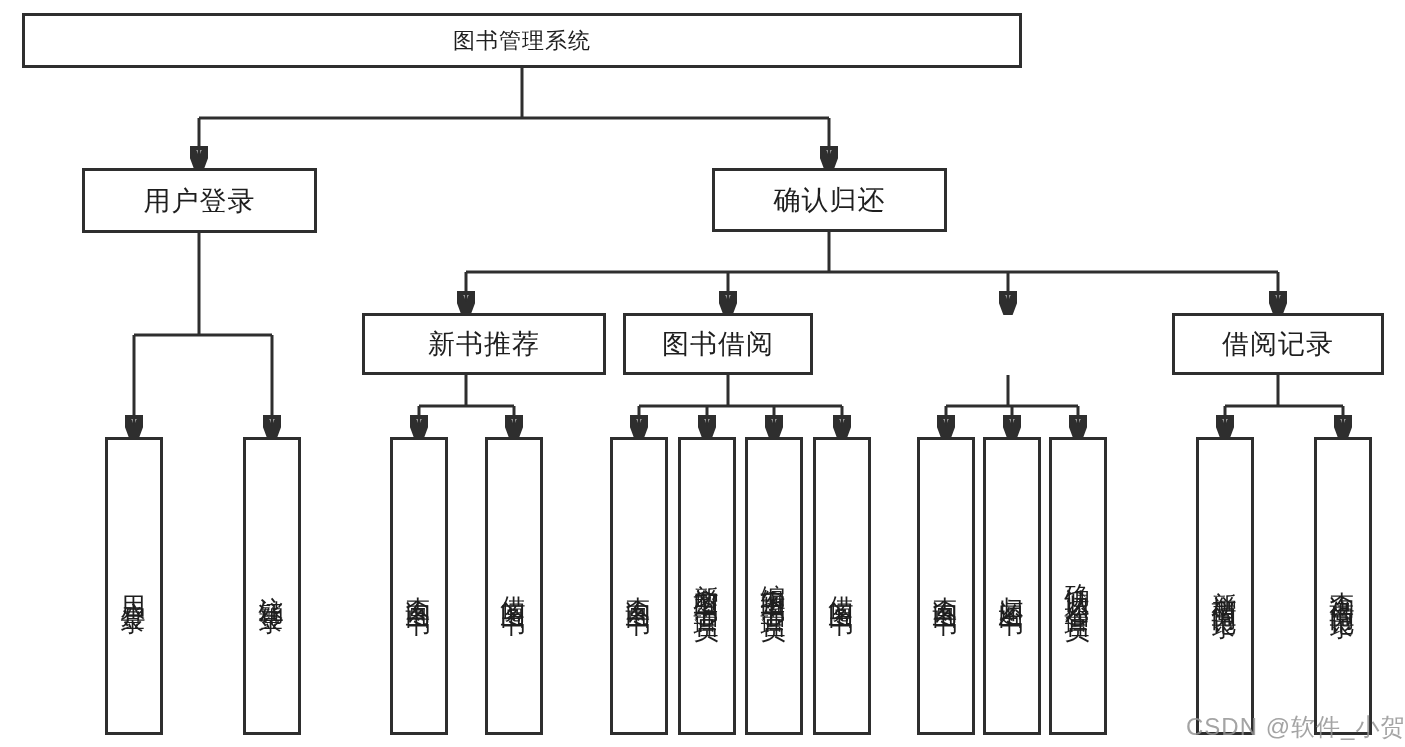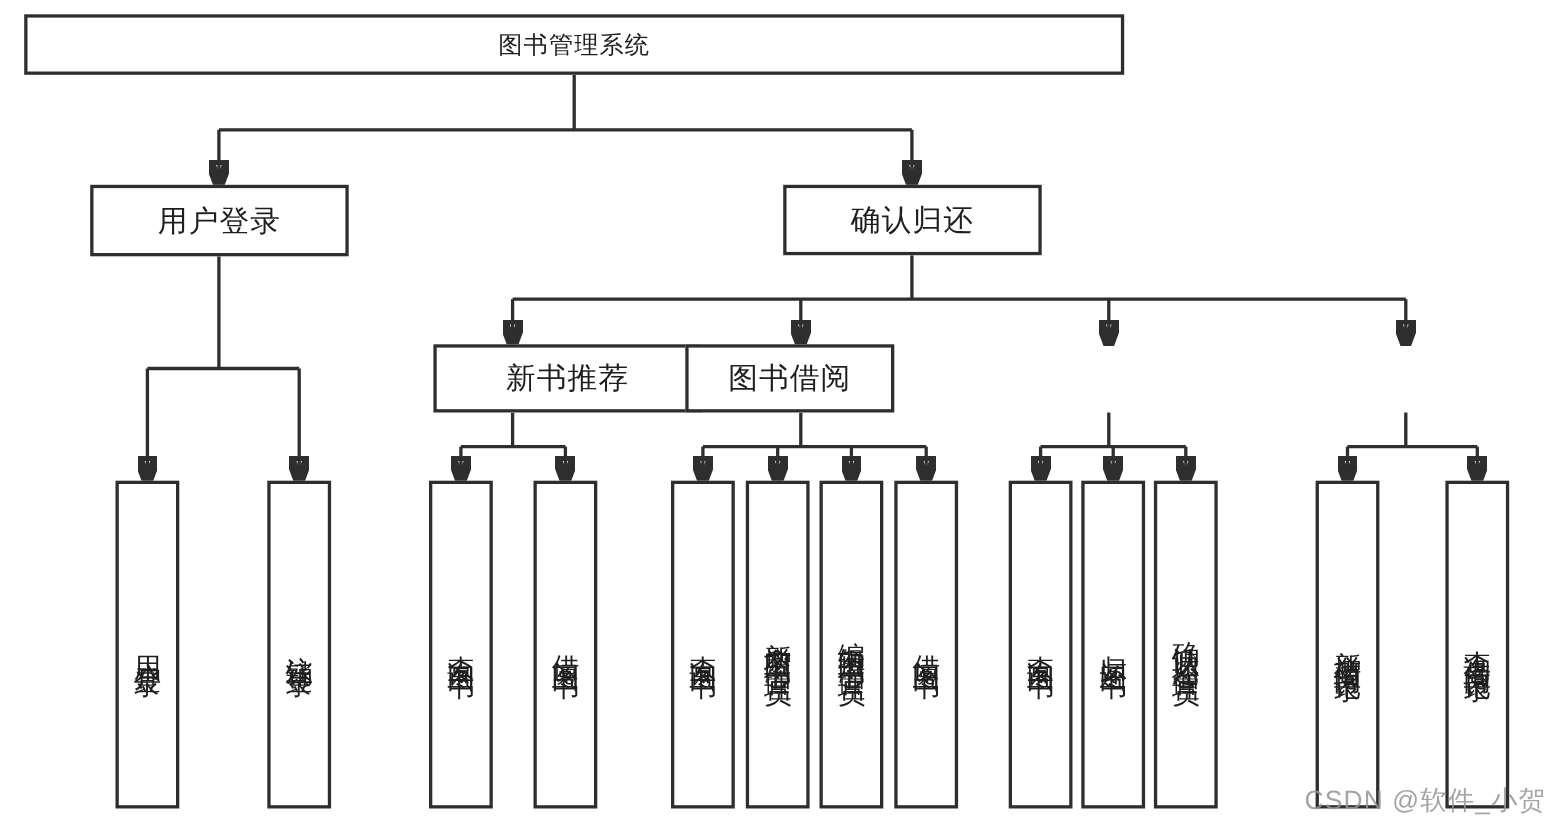--- a/index.html
+++ b/index.html
@@ -90,22 +90,23 @@
     <path d="M1278,375 V406 M1225,406 H1343"></path>
     <path d="M1225,406 V437" marker-end="url(#arrow)"></path>
     <path d="M1343,406 V437" marker-end="url(#arrow)"></path>
   </svg>
 
   <div class="node root-node" style="left:22px; top:13px; width:1000px; height:55px;">图书管理系统</div>
 
   <div class="node" style="left:82px; top:168px; width:235px; height:65px;">用户登录</div>
   <div class="node" style="left:712px; top:168px; width:235px; height:64px;">确认归还</div>
 
-  <div class="node" style="left:362px; top:313px; width:244px; height:62px;margin-left:32px;">新书推荐</div>
+  <div class="node" style="left:362px; top:313px; width:244px; height:62px;">新书推荐</div>
   <div class="node" style="left:623px; top:313px; width:190px; height:62px;">图书借阅</div>
+  <div class="node" style="left:1172px; top:313px; width:212px; height:62px;">借阅记录</div>
 
   <div class="node vnode" style="left:105px; top:437px; width:58px; height:298px;">用户登录</div>
   <div class="node vnode" style="left:243px; top:437px; width:58px; height:298px;">注销登录</div>
 
   <div class="node vnode" style="left:390px; top:437px; width:58px; height:298px;">查询图书</div>
   <div class="node vnode" style="left:485px; top:437px; width:58px; height:298px;">借阅图书</div>
 
   <div class="node vnode" style="left:610px; top:437px; width:58px; height:298px;">查询图书</div>
   <div class="node vnode" style="left:678px; top:437px; width:58px; height:298px;">新增图书（管理员）</div>
   <div class="node vnode" style="left:745px; top:437px; width:58px; height:298px;">编辑图书（管理员）</div>

